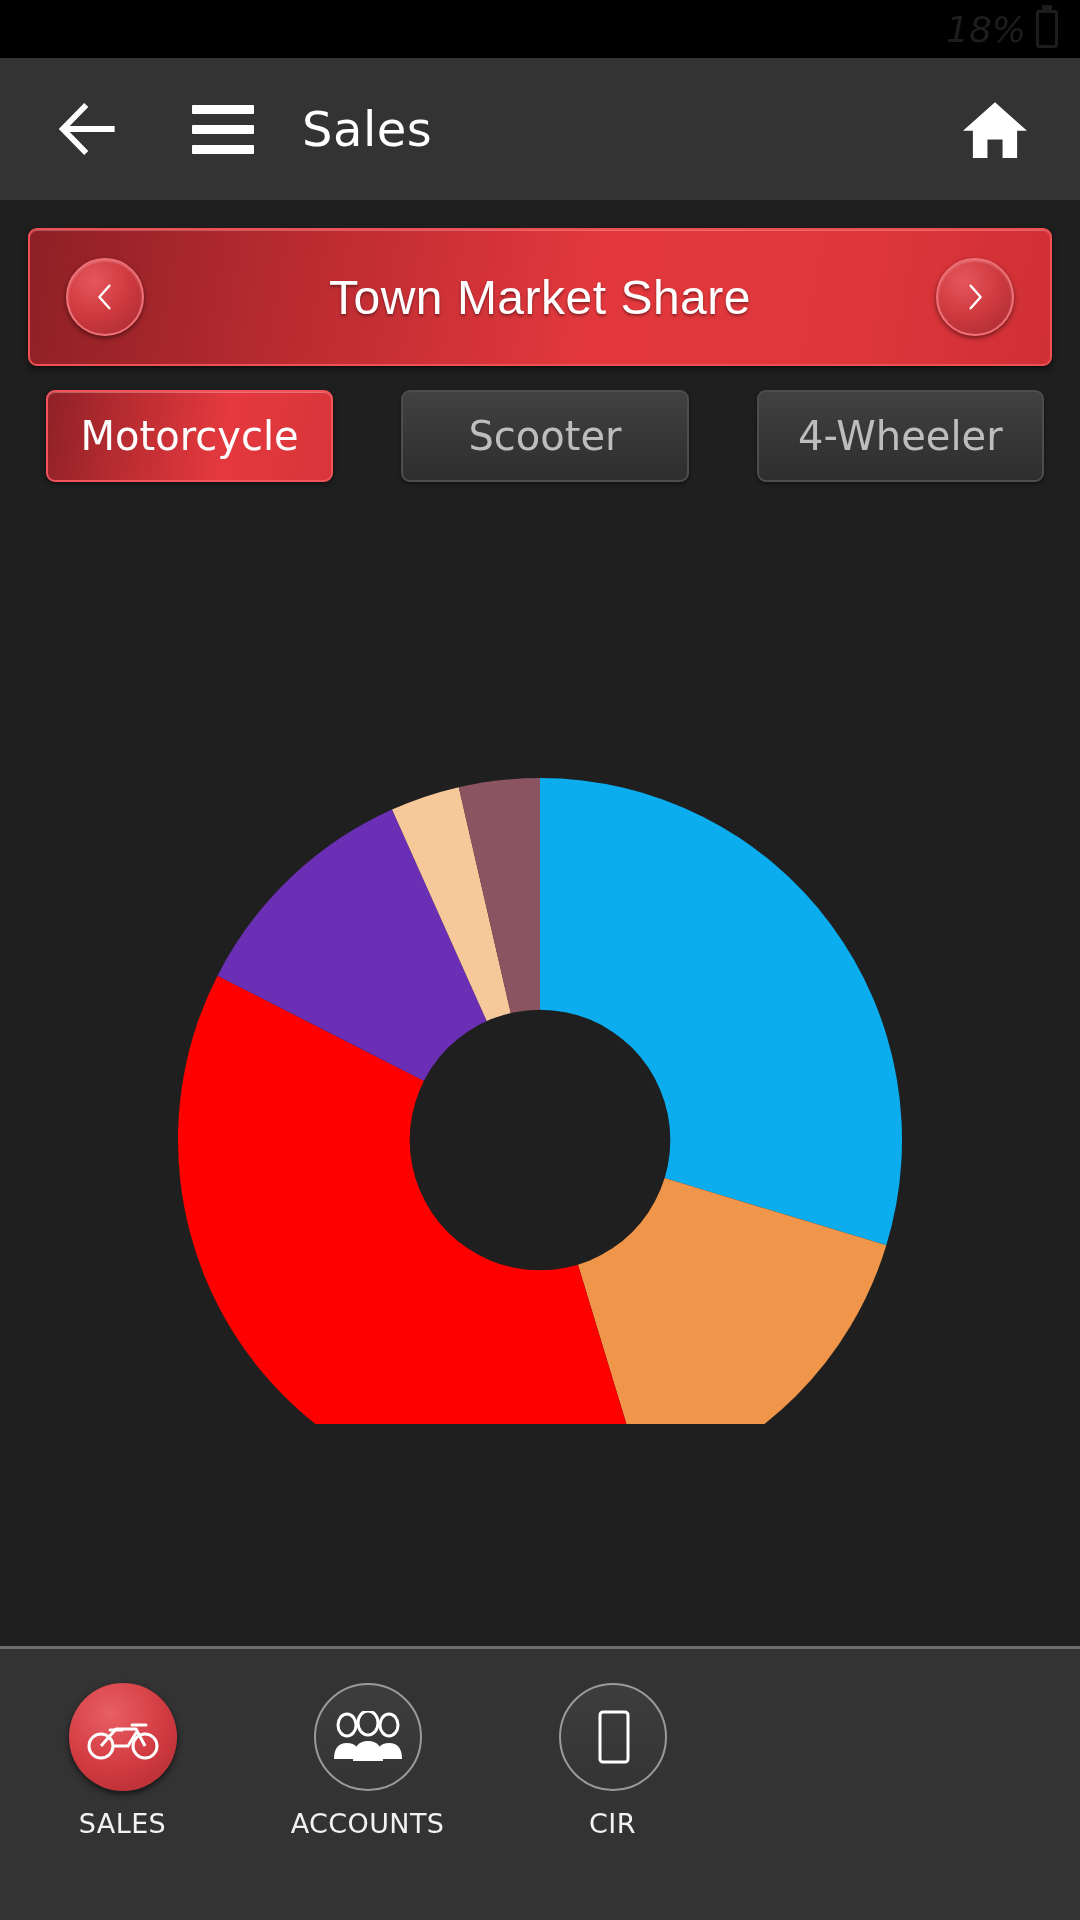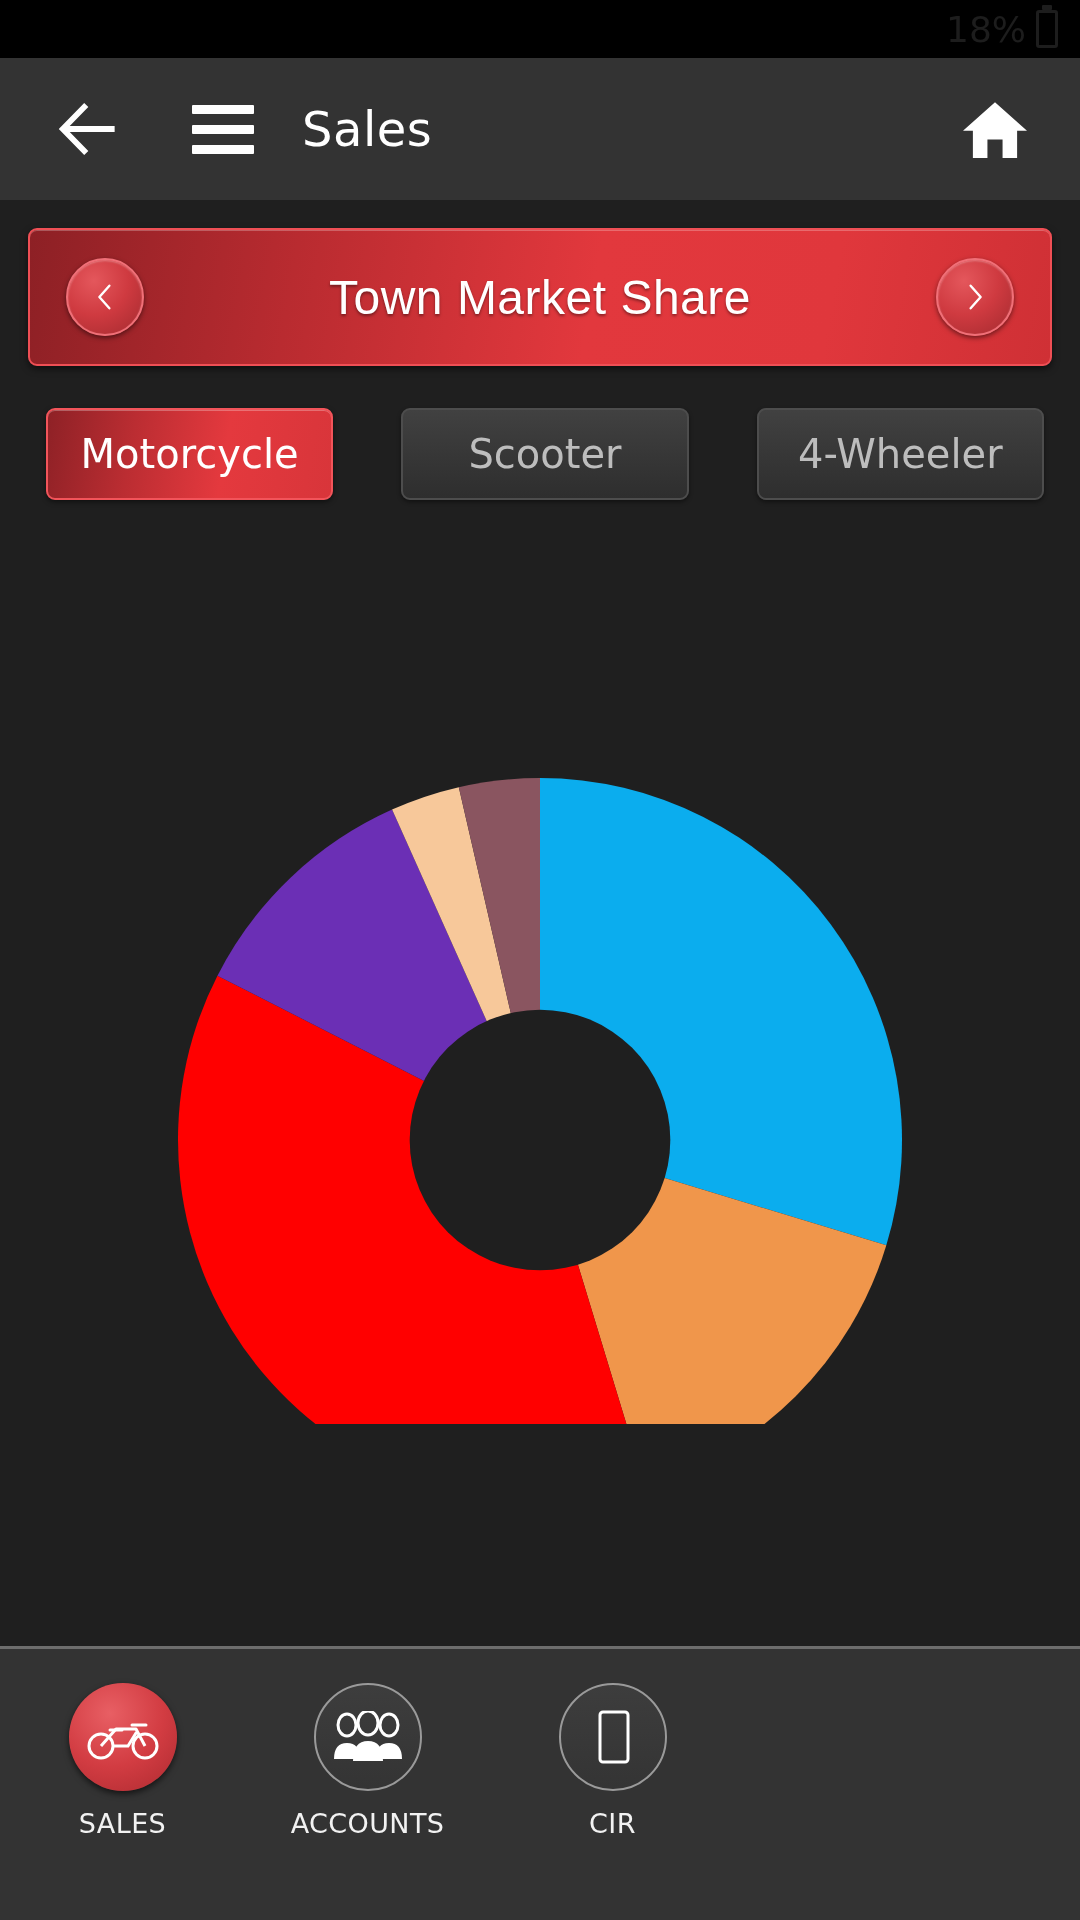--- a/index.html
+++ b/index.html
@@ -13,20 +13,21 @@
 
   
   .statusbar {
     height:58px; background:#000;
     display:flex; align-items:center; justify-content:flex-end;
     padding-right:22px; gap:10px;
   }
   .status-pct {
     color:#1d1d1d; font-size:36px; letter-spacing:0px;
     font-family:"DejaVu Sans", sans-serif;
+    font-style:italic;
   }
   .battery {
     width:22px; height:38px; border:3px solid #1d1d1d;
     border-radius:3px; position:relative;
   }
   .battery::before {
     content:""; position:absolute; top:-8px; left:50%;
     transform:translateX(-50%);
     width:10px; height:5px; background:#1d1d1d; border-radius:1px;
   }
@@ -73,21 +74,21 @@
     background:radial-gradient(circle at 35% 28%, #e4575c 0%, #cf3a40 48%, #a32a2f 100%);
     border:2px solid #f07078;
     box-shadow:0 2px 5px rgba(0,0,0,.5), inset 0 1px 2px rgba(255,255,255,.3);
     display:flex; align-items:center; justify-content:center;
   }
   .nav-prev { left:36px; }
   .nav-next { right:36px; }
   .chev { width:30px; height:30px; }
 
   
-  .tabs { display:flex; gap:36px; padding:42px 36px 0 46px; }
+  .tabs { display:flex; gap:36px; padding:24px 36px 0 46px; }
   .tab {
     flex:1; height:92px; border-radius:9px;
     display:flex; align-items:center; justify-content:center;
     font-size:40px; font-family:"DejaVu Sans", sans-serif;
   }
   .tab.inactive {
     background:linear-gradient(180deg,#414141 0%,#373737 50%,#2e2e2e 100%);
     border:2px solid #4d4d4d; color:#bdbdbd;
     box-shadow:0 2px 4px rgba(0,0,0,.45);
     margin-left:32px;

